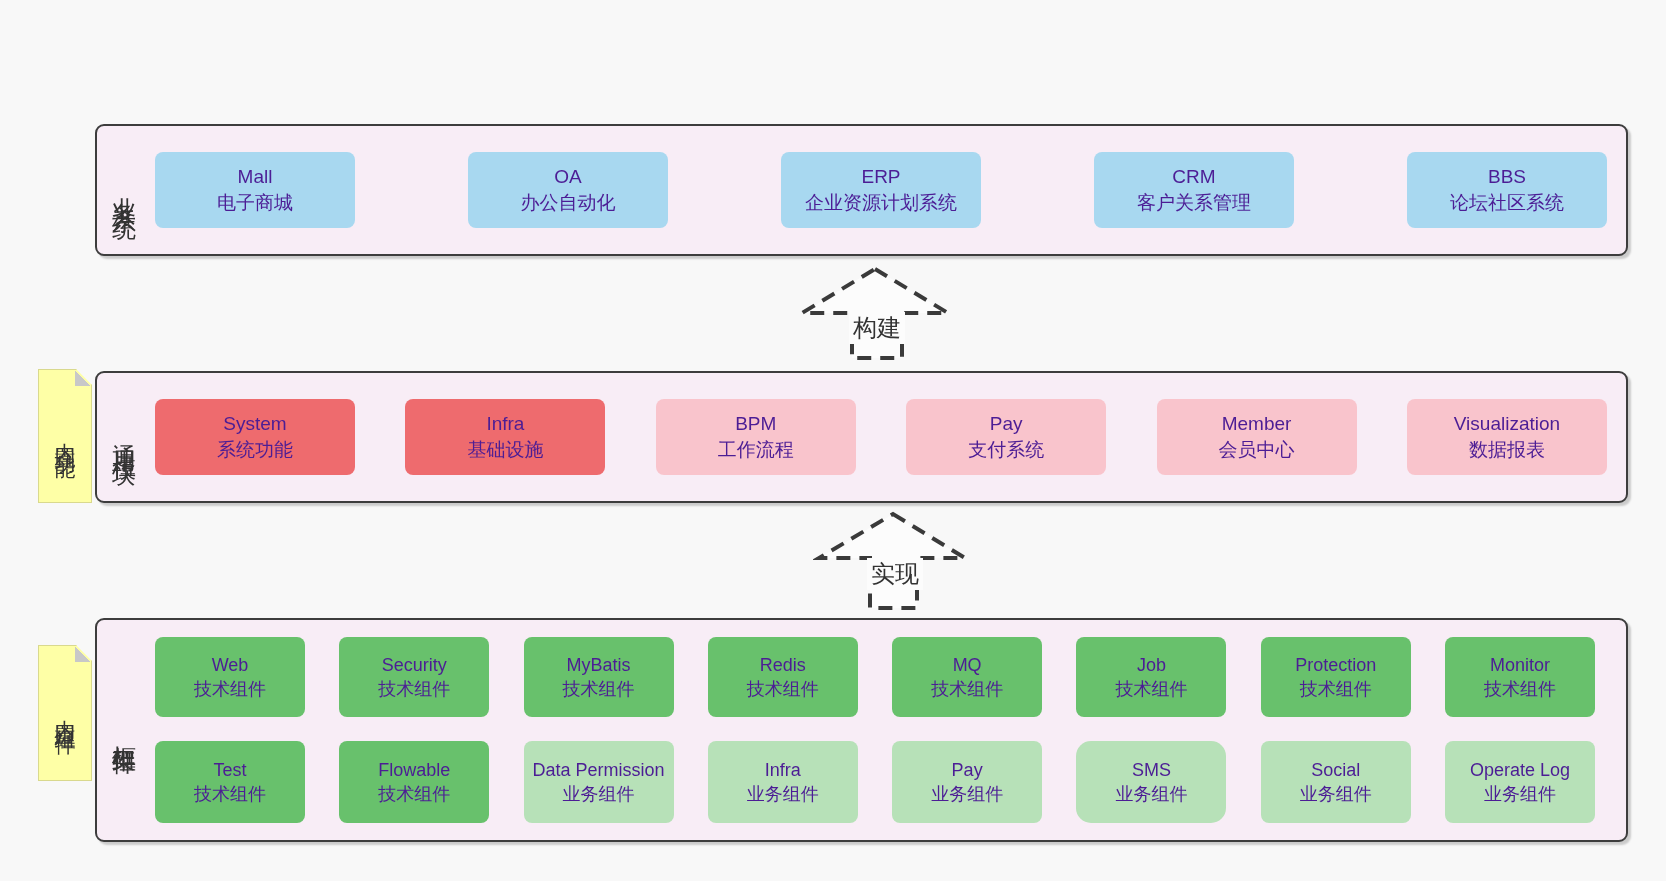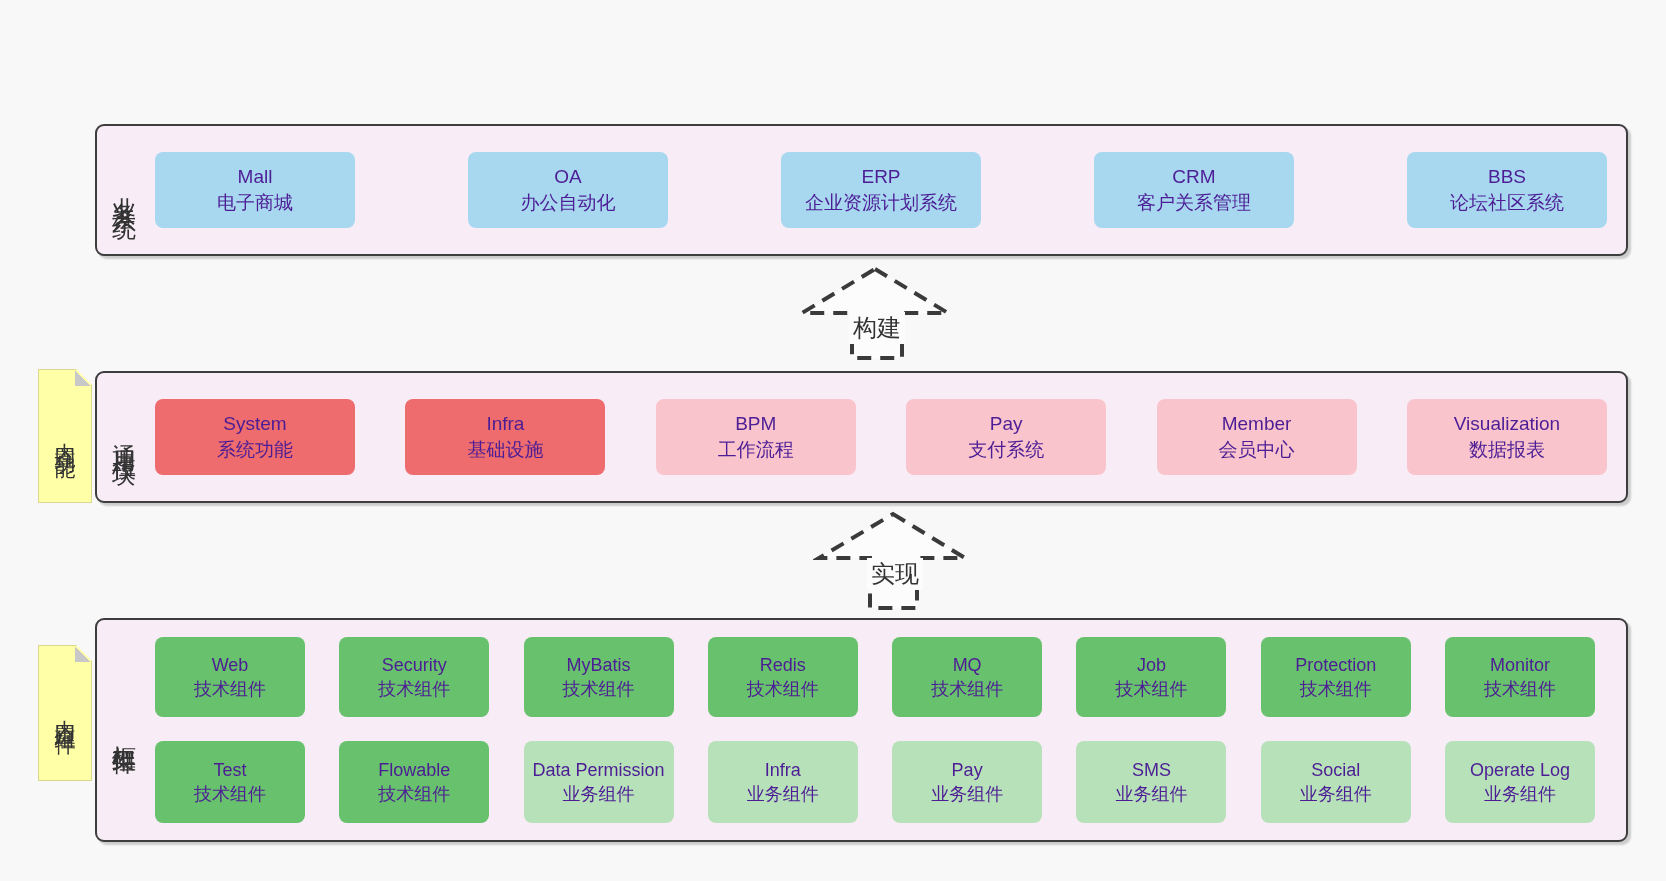--- a/index.html
+++ b/index.html
@@ -274,21 +274,21 @@
             <span class="box-desc">业务组件</span>
           </div>
           <div class="module-box v-light-green" style="background: rgb(183, 225, 184);">
             <span class="box-name">Infra</span>
             <span class="box-desc">业务组件</span>
           </div>
           <div class="module-box v-light-green" style="background: rgb(183, 225, 184);">
             <span class="box-name">Pay</span>
             <span class="box-desc">业务组件</span>
           </div>
-          <div class="module-box v-light-green" style="background: rgb(183, 225, 184);">
+          <div class="module-box v-light-green" style="background: rgb(183, 225, 184); border-radius: 15px;">
             <span class="box-name">SMS</span>
             <span class="box-desc">业务组件</span>
           </div>
           <div class="module-box v-light-green" style="background: rgb(183, 225, 184);">
             <span class="box-name">Social</span>
             <span class="box-desc">业务组件</span>
           </div>
           <div class="module-box v-light-green" style="background: rgb(183, 225, 184);">
             <span class="box-name">Operate Log</span>
             <span class="box-desc">业务组件</span>

